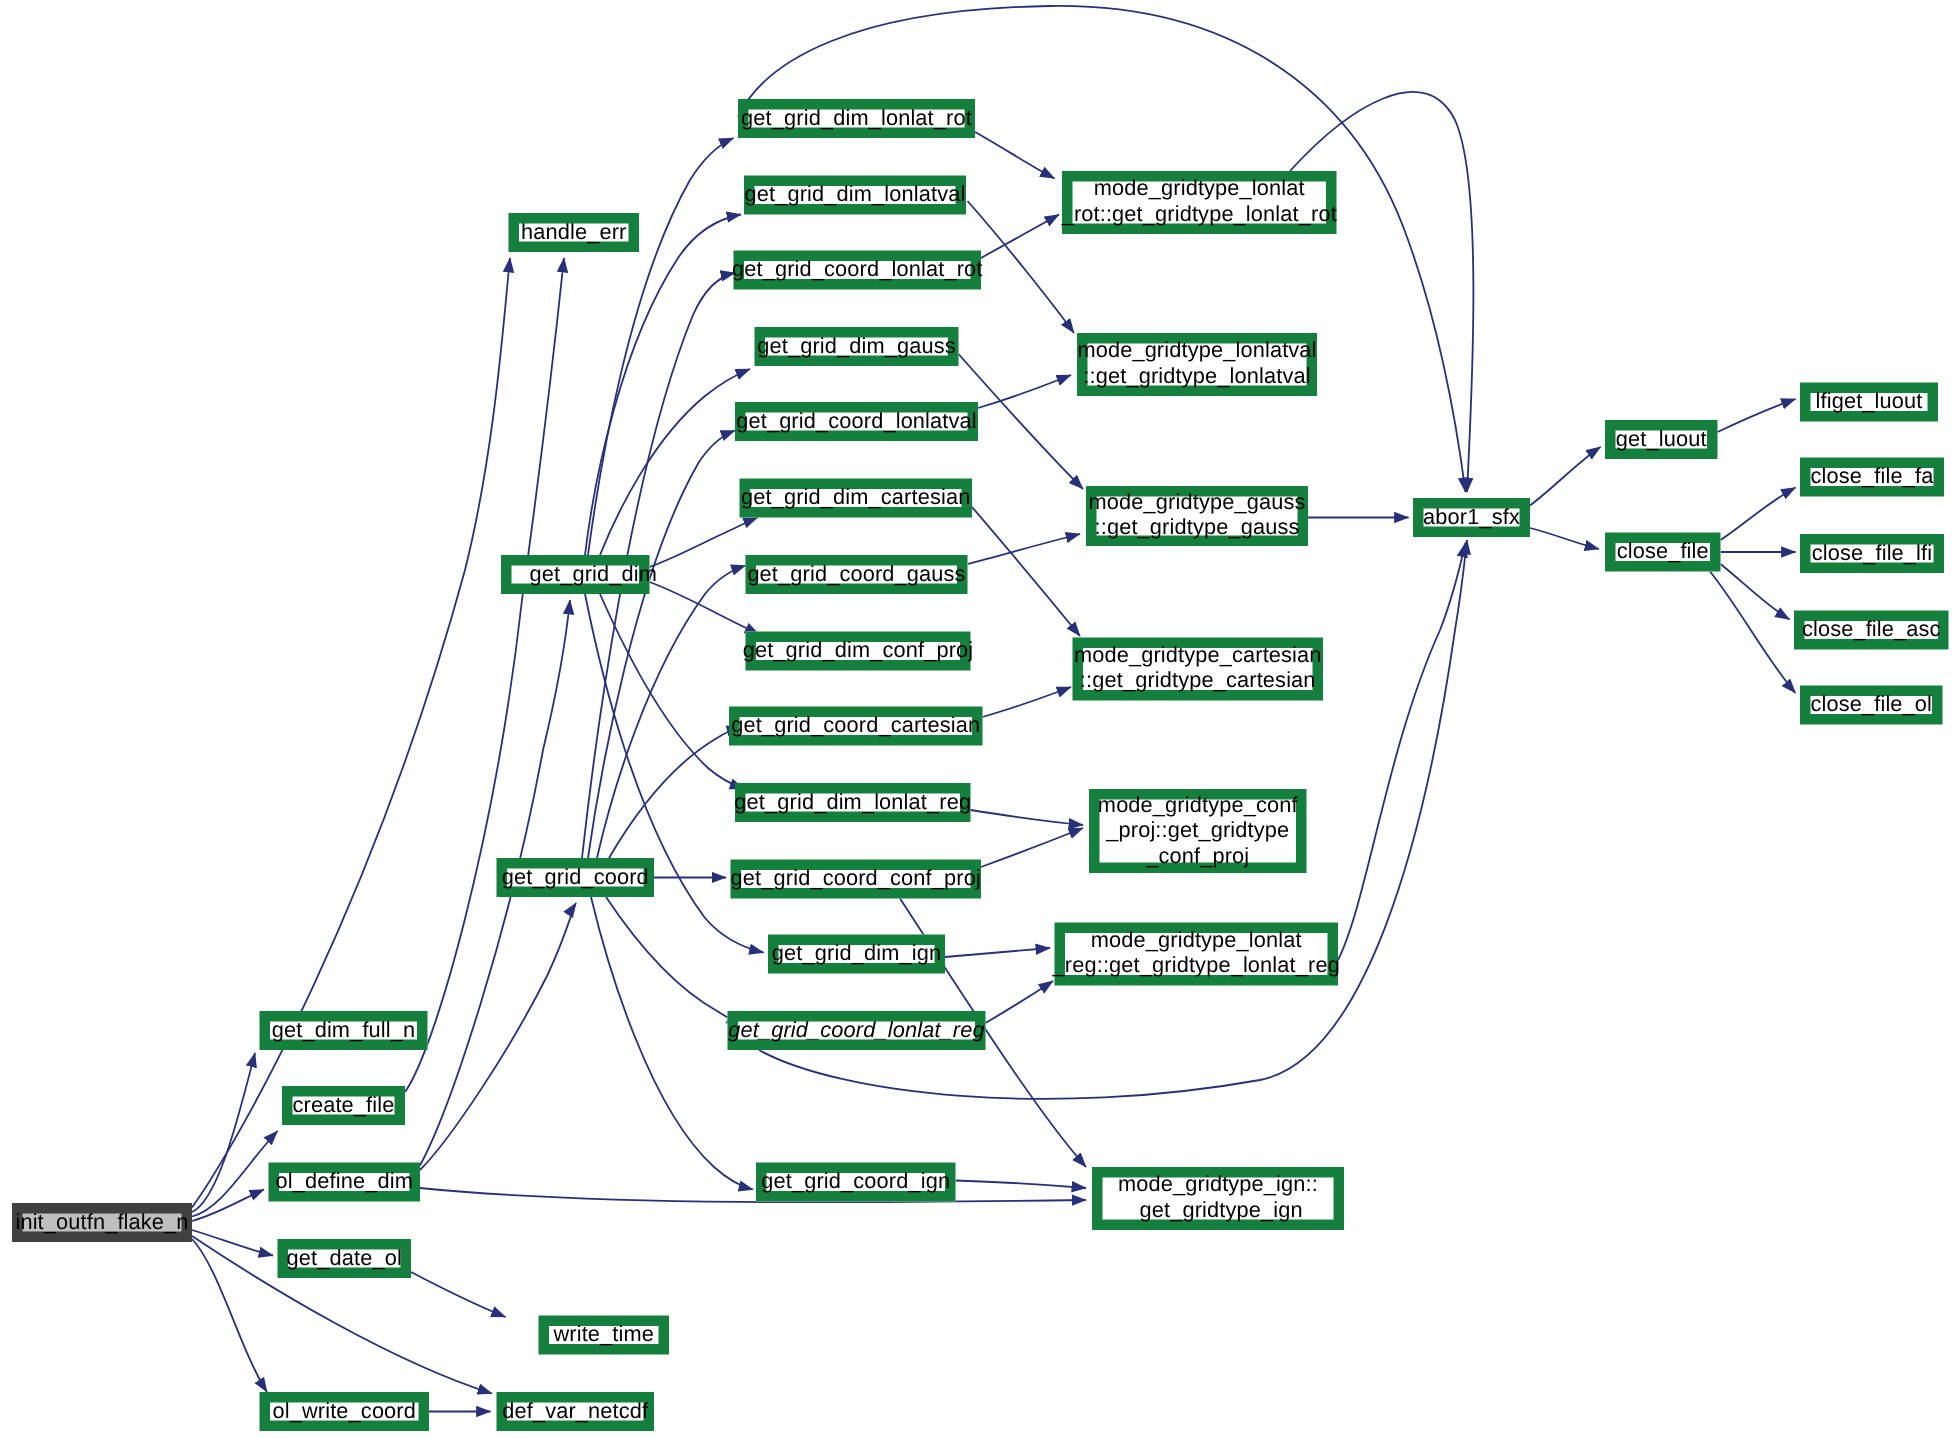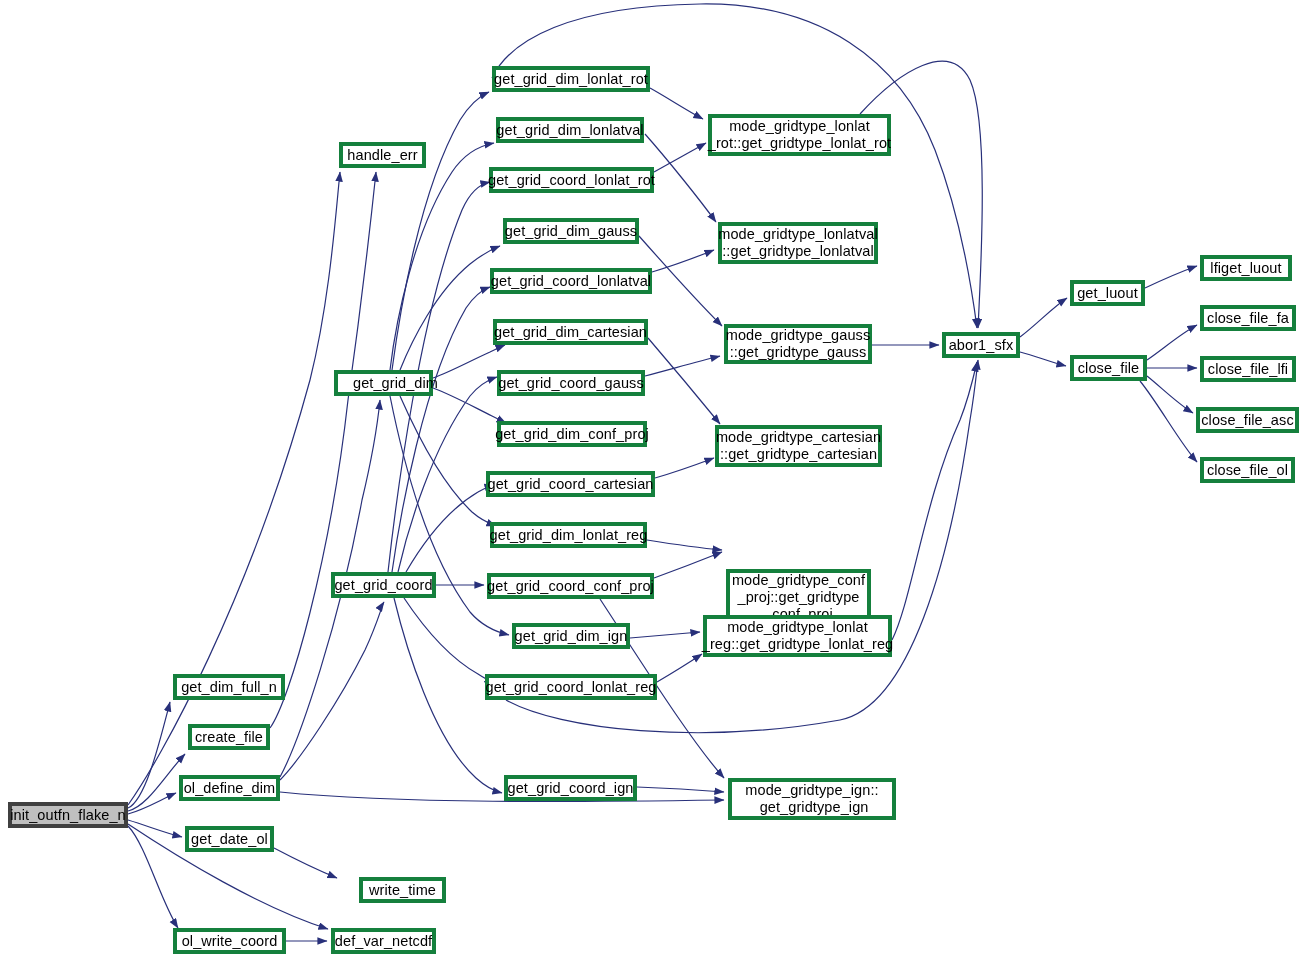--- a/index.html
+++ b/index.html
@@ -20,21 +20,21 @@
     position: absolute;
     left: 0;
     top: 0;
     width: 1304px;
     height: 959px;
     pointer-events: none;
   }
   .node {
     position: absolute;
     box-sizing: border-box;
-    border: 4px solid #15803d;
+    border: 7px solid #15803d;
     background: #ffffff;
     color: #000000;
     display: flex;
     align-items: center;
     justify-content: center;
     text-align: center;
     font-size: 14.5px;
     line-height: 17px;
     letter-spacing: 0.1px;
     white-space: pre;
@@ -128,31 +128,31 @@
       <div class="node" style="left: 489px; top: 167px; width: 165px; height: 26px;">get_grid_coord_lonlat_rot</div>
       <div class="node" style="left: 503px; top: 218px; width: 136px; height: 26px;">get_grid_dim_gauss</div>
       <div class="node" style="left: 490px; top: 268px; width: 162px; height: 26px;">get_grid_coord_lonlatval</div>
       <div class="node" style="left: 493px; top: 319px; width: 155px; height: 26px;">get_grid_dim_cartesian</div>
       <div class="node" style="left: 497px; top: 370px; width: 148px; height: 26px;">get_grid_coord_gauss</div>
       <div class="node" style="left: 497px; top: 421px; width: 150px; height: 26px;">get_grid_dim_conf_proj</div>
       <div class="node" style="left: 486px; top: 471px; width: 169px; height: 26px;">get_grid_coord_cartesian</div>
       <div class="node" style="left: 490px; top: 522px; width: 157px; height: 26px;">get_grid_dim_lonlat_reg</div>
       <div class="node" style="left: 487px; top: 573px; width: 167px; height: 26px;">get_grid_coord_conf_proj</div>
       <div class="node" style="left: 512px; top: 623px; width: 118px; height: 26px;">get_grid_dim_ign</div>
-      <div class="node" style="left: 485px; top: 674px; width: 172px; height: 26px;">get_grid_coord_lonlat_reg</div>
+      <div class="node" style="left: 485px; top: 674px; width: 172px; height: 26px; font-style: italic;">get_grid_coord_lonlat_reg</div>
       <div class="node" style="left: 504px; top: 775px; width: 133px; height: 26px;">get_grid_coord_ign</div>
       <div class="node" style="left: 708px; top: 114px; width: 183px; height: 42px;">mode_gridtype_lonlat
 _rot::get_gridtype_lonlat_rot</div>
       <div class="node" style="left: 718px; top: 222px; width: 160px; height: 42px;">mode_gridtype_lonlatval
 ::get_gridtype_lonlatval</div>
       <div class="node" style="left: 724px; top: 324px; width: 148px; height: 40px;">mode_gridtype_gauss
 ::get_gridtype_gauss</div>
       <div class="node" style="left: 715px; top: 425px; width: 167px; height: 42px;">mode_gridtype_cartesian
 ::get_gridtype_cartesian</div>
-      <div class="node" style="left: 726px; top: 526px; width: 145px; height: 56px; margin-top: 43px;">mode_gridtype_conf
+      <div class="node" style="left: 726px; top: 526px; width: 145px; height: 56px;">mode_gridtype_conf
 _proj::get_gridtype
 _conf_proj</div>
       <div class="node" style="left: 703px; top: 615px; width: 189px; height: 42px;">mode_gridtype_lonlat
 _reg::get_gridtype_lonlat_reg</div>
       <div class="node" style="left: 728px; top: 778px; width: 168px; height: 42px;">mode_gridtype_ign::
  get_gridtype_ign</div>
       <div class="node" style="left: 942px; top: 332px; width: 78px; height: 26px;">abor1_sfx</div>
       <div class="node" style="left: 1070px; top: 280px; width: 75px; height: 26px;">get_luout</div>
       <div class="node" style="left: 1070px; top: 355px; width: 77px; height: 26px;">close_file</div>
       <div class="node" style="left: 1200px; top: 255px; width: 92px; height: 26px;">lfiget_luout</div>

